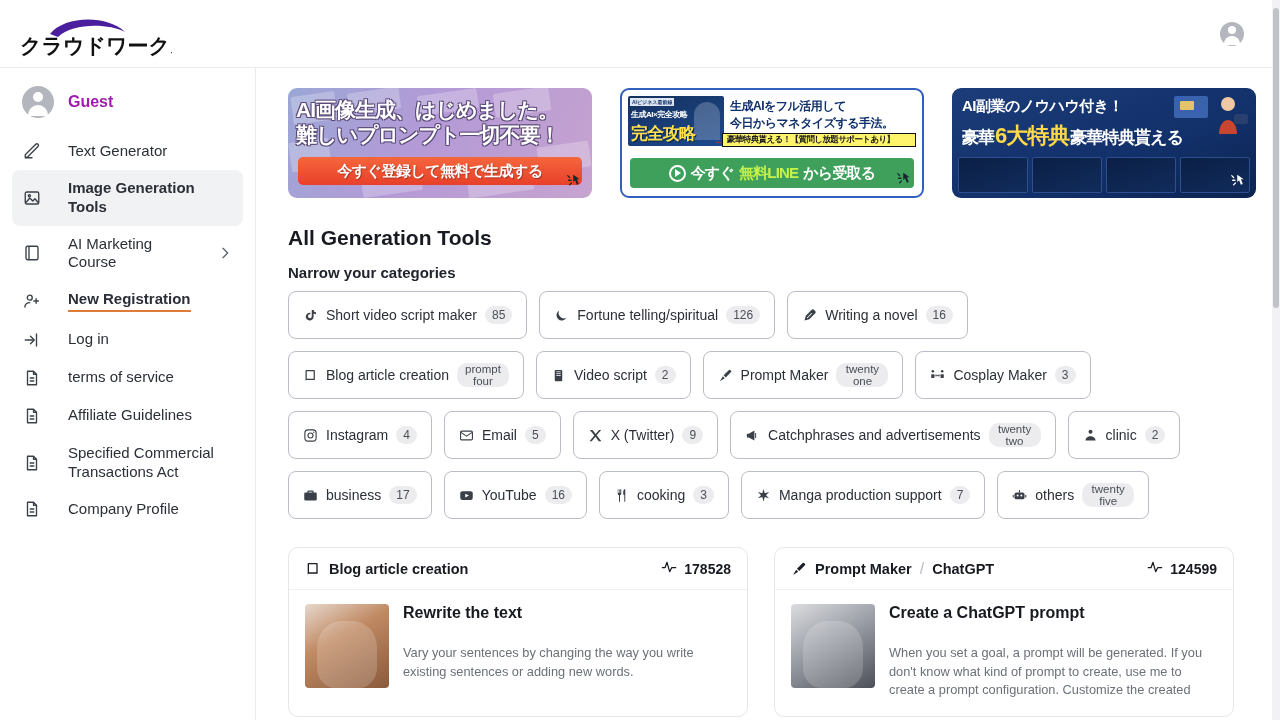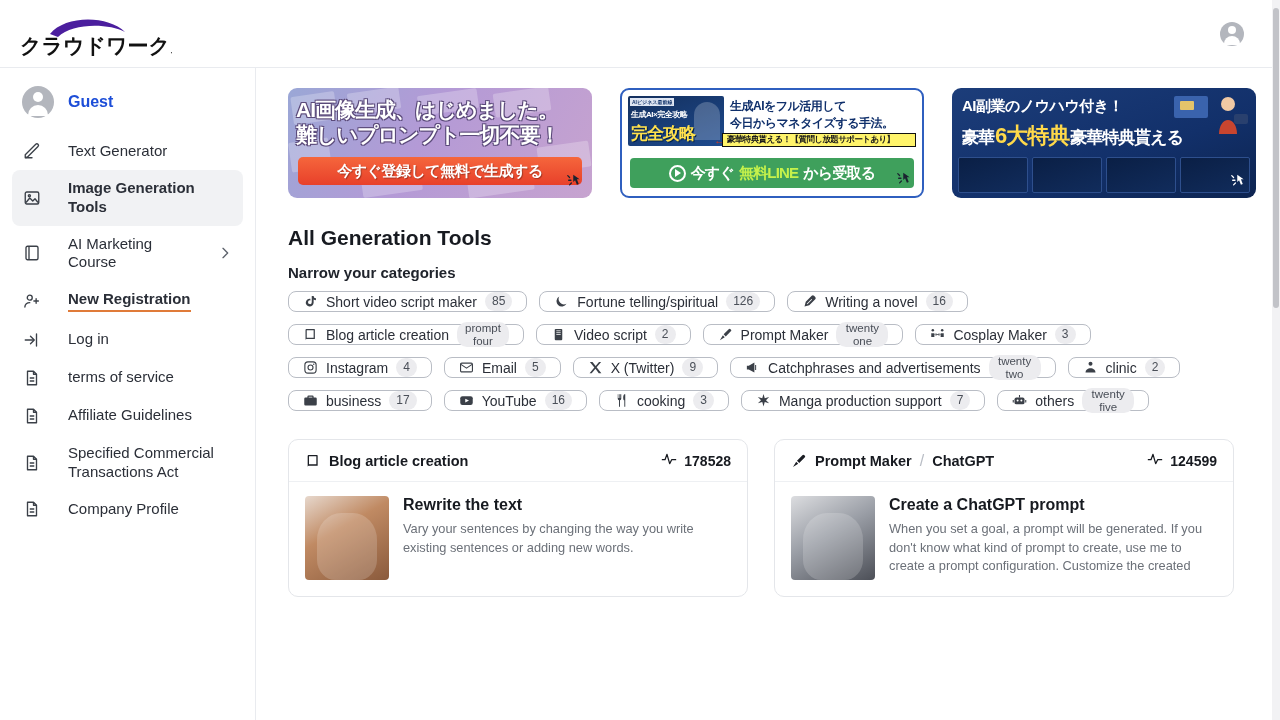--- a/index.html
+++ b/index.html
@@ -57,21 +57,21 @@
     background: #b3b6bd; position: relative; flex: none;
   }
   .side-avatar::before {
     content: ""; position: absolute; top: 6px; left: 11px;
     width: 10px; height: 10px; border-radius: 50%; background: #fff;
   }
   .side-avatar::after {
     content: ""; position: absolute; bottom: 2px; left: 6px;
     width: 20px; height: 11px; border-radius: 10px 10px 0 0; background: #fff;
   }
-  .side-user-name { font-size: 16px; font-weight: 700; color: #1d4ed8; }
+  .side-user-name { font-size: 16px; font-weight: 700; color: #a21caf; }
 
   .side-item {
     display: flex; align-items: center; gap: 26px;
     padding: 9px 10px; border-radius: 8px;
     font-size: 15px; color: #2b2f38; cursor: pointer;
     position: relative;
   }
   .side-item .si-icon {
     flex: none; width: 20px; height: 20px;
     display: flex; align-items: center; justify-content: center;
@@ -223,21 +223,21 @@
     margin: 14px 0 10px 32px;
     font-size: 15px; font-weight: 700; color: #20242c;
   }
 
   
   .chips {
     margin: 0 32px; display: flex; flex-wrap: wrap; gap: 12px 12px;
     max-width: 910px;
   }
   .chip {
-    height: 21px; border: 1px solid #b9bdc5; border-radius: 8px;
+    height: 48px; border: 1px solid #b9bdc5; border-radius: 8px;
     background: #fff; display: inline-flex; align-items: center; gap: 8px;
     padding: 0 14px; cursor: pointer; color: #2b2f38; font-size: 14px;
     white-space: nowrap;
   }
   .chip .c-ico { display: flex; color: #3b4048; flex: none; }
   .chip .c-badge {
     background: #ececef; border-radius: 10px; color: #4a4f58;
     font-size: 12px; padding: 1px 7px; min-width: 20px; text-align: center;
     line-height: 1.35;
   }
@@ -273,21 +273,21 @@
     width: 84px; height: 84px; border-radius: 4px; flex: none;
     position: relative; overflow: hidden;
   }
   .thumb-a { background: linear-gradient(150deg,#e7d8cd 0%, #c08a63 40%, #8a5a3c 100%); }
   .thumb-b { background: linear-gradient(150deg,#dcdde0 0%, #9a9ea6 45%, #4c4f57 100%); }
   .thumb-img::after {
     content: ""; position: absolute; left: 14%; top: 20%;
     width: 72%; height: 80%; border-radius: 40% 40% 30% 30%;
     background: rgba(255,255,255,.18);
   }
-  .tcard-text .t-title { font-size: 16px; font-weight: 700; color: #171a20; margin-bottom: 6px; }
+  .tcard-text .t-title { font-size: 16px; font-weight: 700; color: #171a20; margin-bottom: 22px; }
   .tcard-text .t-desc { font-size: 12.8px; line-height: 1.45; color: #6b7078; }
 
   
   .scrollbar {
     position: absolute; right: 0; top: 0; width: 8px; height: 720px;
     background: #f2f2f4;
   }
   .scrollthumb {
     position: absolute; right: 1px; top: 8px; width: 6px; height: 300px;
     background: #c2c3c8; border-radius: 3px; cursor: pointer;

